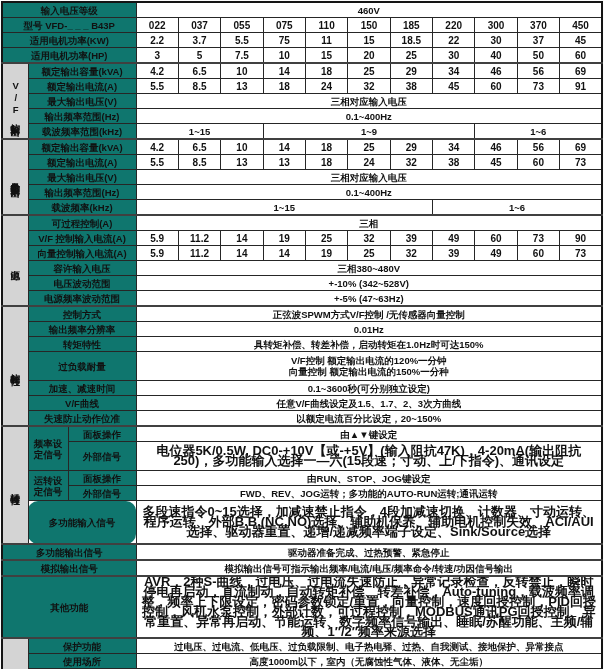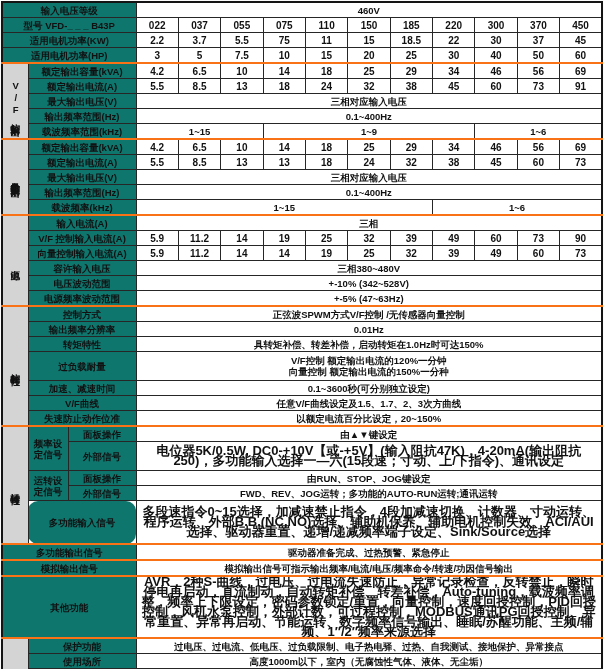--- a/index.html
+++ b/index.html
@@ -34,21 +34,21 @@
     display:inline-block;
     writing-mode:vertical-rl;
     text-orientation:upright;
     font-size:9.5px;
     line-height:1.05;
     letter-spacing:1px;
   }
   tr.h28 td{height:28px;}
   tr.h42 td{height:42px;border-radius:10px;}
   tr.h46 td{height:46px;}
-  tr.thick td{border-top:2px solid #f97316;}
+  tr.thick td{border-top:2px solid #404040;}
 </style>
 </head>
 <body>
 
 <div class="wrap">
 <table class="spec">
   <colgroup>
     <col style="width:26px">
         <col style="width:40px">
         <col style="width:68px">
@@ -195,21 +195,21 @@
     <td class="val" colspan="11">0.1~400Hz</td>
   </tr>
   <tr>
     <td class="lab" colspan="2">载波频率(kHz)</td>
     <td class="val" colspan="7">1~15</td>
           <td class="val" colspan="4">1~6</td>
   </tr>
 
   <tr class="thick">
     <td class="sec-cell" rowspan="6"><span class="vtext">电源</span></td>
-    <td class="lab" colspan="2">输入电流(A)</td>
+    <td class="lab" colspan="2">可过程控制(A)</td>
     <td class="val" colspan="11">三相</td>
   </tr>
   <tr>
     <td class="lab" colspan="2">V/F 控制输入电流(A)</td>
     <td class="num">5.9</td>
           <td class="num">11.2</td>
           <td class="num">14</td>
           <td class="num">19</td>
           <td class="num">25</td>
           <td class="num">32</td>

